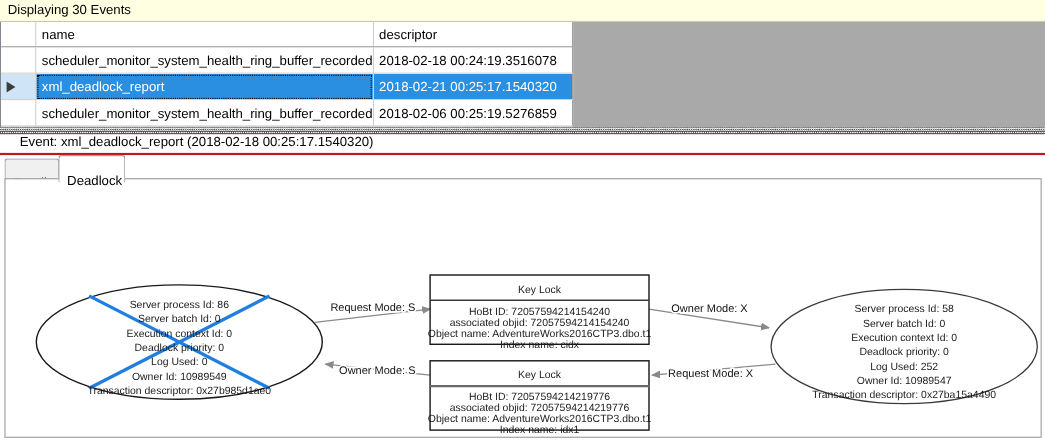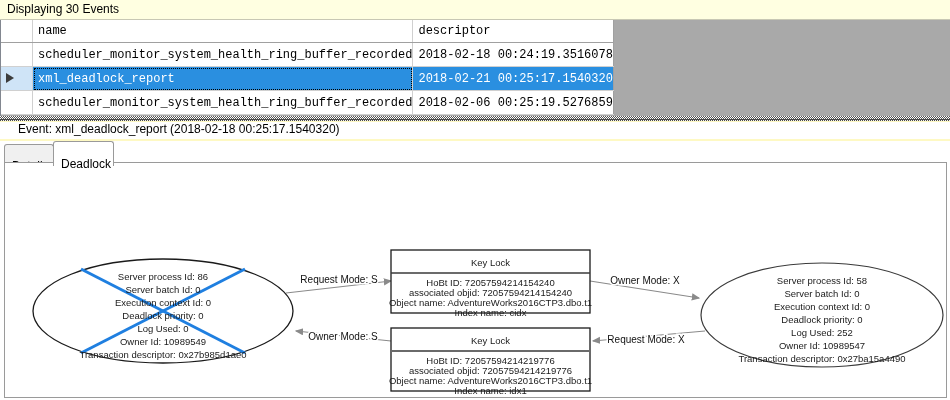--- a/index.html
+++ b/index.html
@@ -5,21 +5,21 @@
   html, body {
     margin: 0; padding: 0;
     width: 950px; height: 400px;
     overflow: hidden;
     background: #ffffff;
     font-family: "Liberation Sans", sans-serif;
   }
   #app {
     position: relative;
     width: 950px; height: 400px;
-    background: #fef9c3;
+    background: #b91c1c;
   }
 
   
   .banner {
     position: absolute; left: 0; top: 0;
     width: 950px; height: 20px;
     background: #ffffe1;
     border-bottom: 1px solid #c8c8b4;
     box-sizing: border-box;
     font-size: 12px;
@@ -48,21 +48,20 @@
     border-left: none;
     padding: 0 0 0 5px;
     font-size: 12px;
     font-weight: normal;
     text-align: left;
     height: 23px;
     color: #000;
     white-space: nowrap;
     overflow: hidden;
     background: #ffffff;
-    font-family: Liberation Mono, monospace;
   }
   .grid-table th {
     border-bottom: 1px solid #a0a0a0;
     background: #ffffff;
     height: 22px;
   }
   .col-sel { width: 26px; padding: 0; text-align: center;
              border-right: 1px solid #a0a0a0; background:#ffffff; }
   .col-name { width: 273px; }
   .col-ts { width: 175px; border-right: 1px solid #a0a0a0 !important; }

